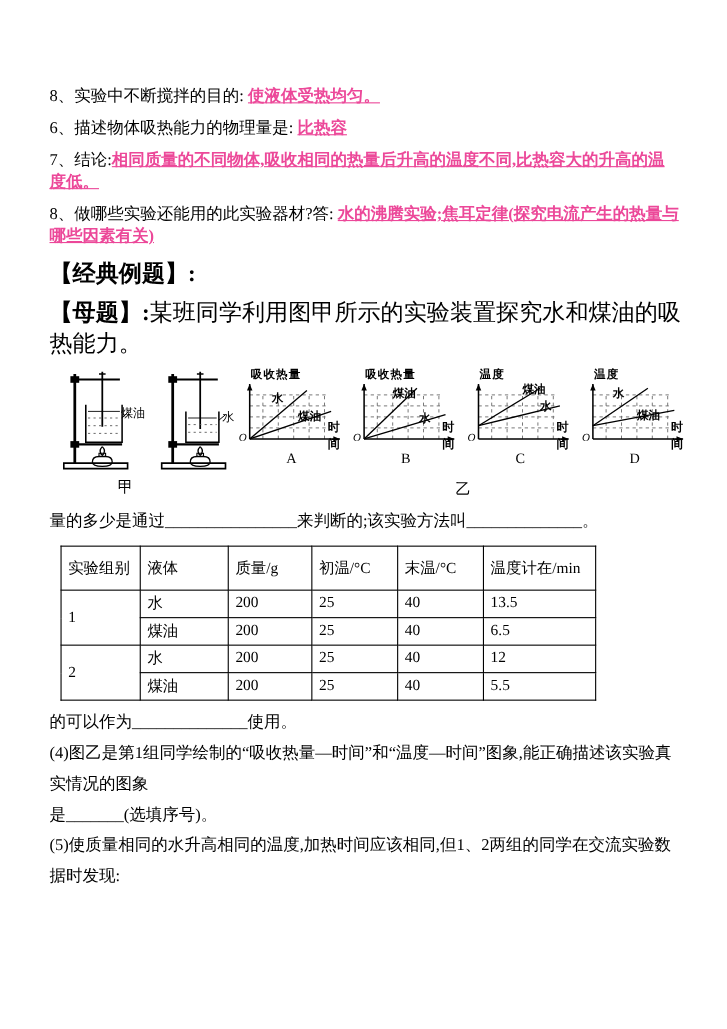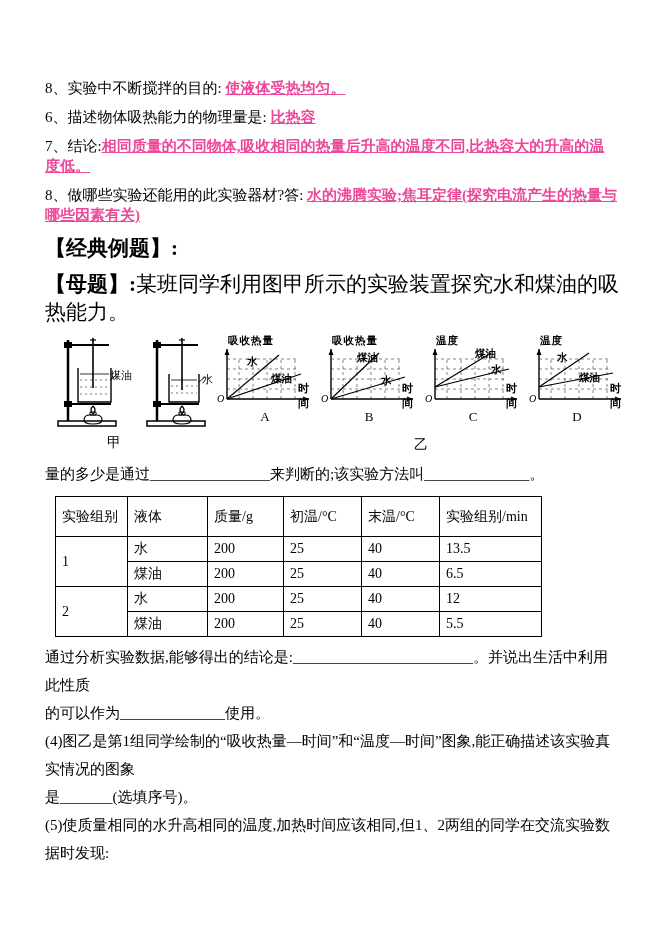--- a/index.html
+++ b/index.html
@@ -234,21 +234,21 @@
   </div>
 
   <table class="data">
     <tbody>
         <tr>
       <th class="c0">实验组别</th>
       <th class="c1">液体</th>
       <th class="c2">质量/g</th>
       <th class="c3">初温/°C</th>
       <th class="c4">末温/°C</th>
-      <th class="c5">实验组别/min</th>
+      <th class="c5">温度计在/min</th>
     </tr>
     <tr>
       <td rowspan="2">1</td>
       <td>水</td>
       <td>200</td>
       <td>25</td>
       <td>40</td>
       <td>13.5</td>
     </tr>
     <tr>
@@ -270,21 +270,20 @@
       <td>煤油</td>
       <td>200</td>
       <td>25</td>
       <td>40</td>
       <td>5.5</td>
     </tr>
   </tbody>
     </table>
 
   <div class="para">
-    <div>通过分析实验数据,能够得出的结论是:________________________。并说出生活中利用此性质</div>
     <div>的可以作为______________使用。</div>
   </div>
   <div class="para para-tight">
     <div>(4)图乙是第1组同学绘制的“吸收热量—时间”和“温度—时间”图象,能正确描述该实验真实情况的图象</div>
     <div>是_______(选填序号)。</div>
   </div>
   <div class="para para-tight">
     <div>(5)使质量相同的水升高相同的温度,加热时间应该相同,但1、2两组的同学在交流实验数据时发现:</div>
 
   </div>

